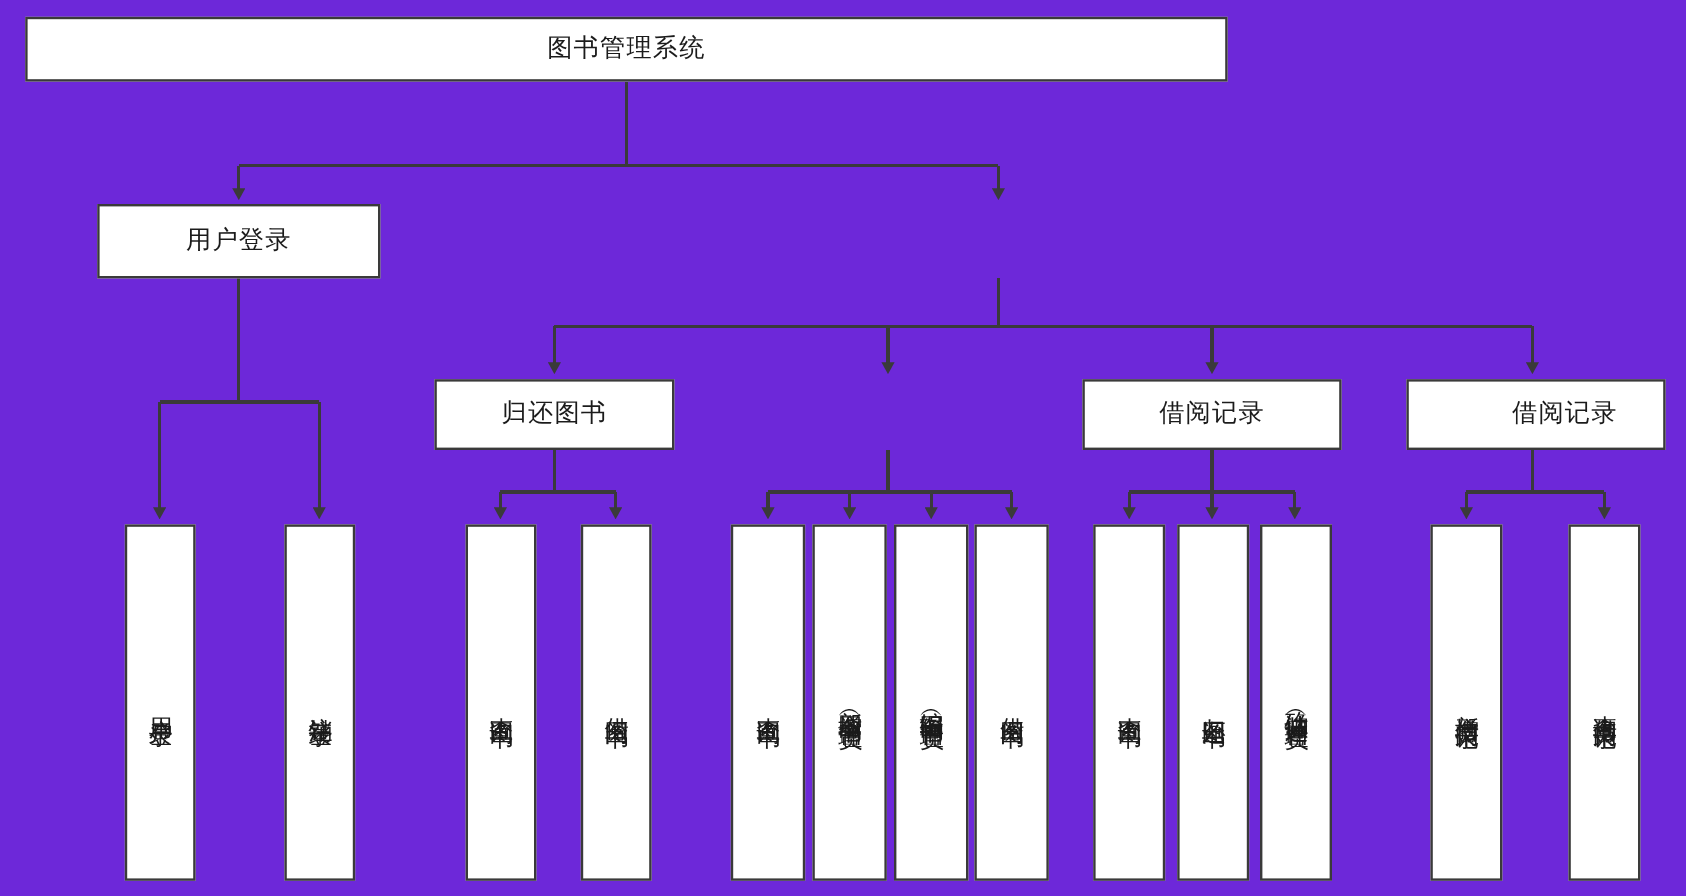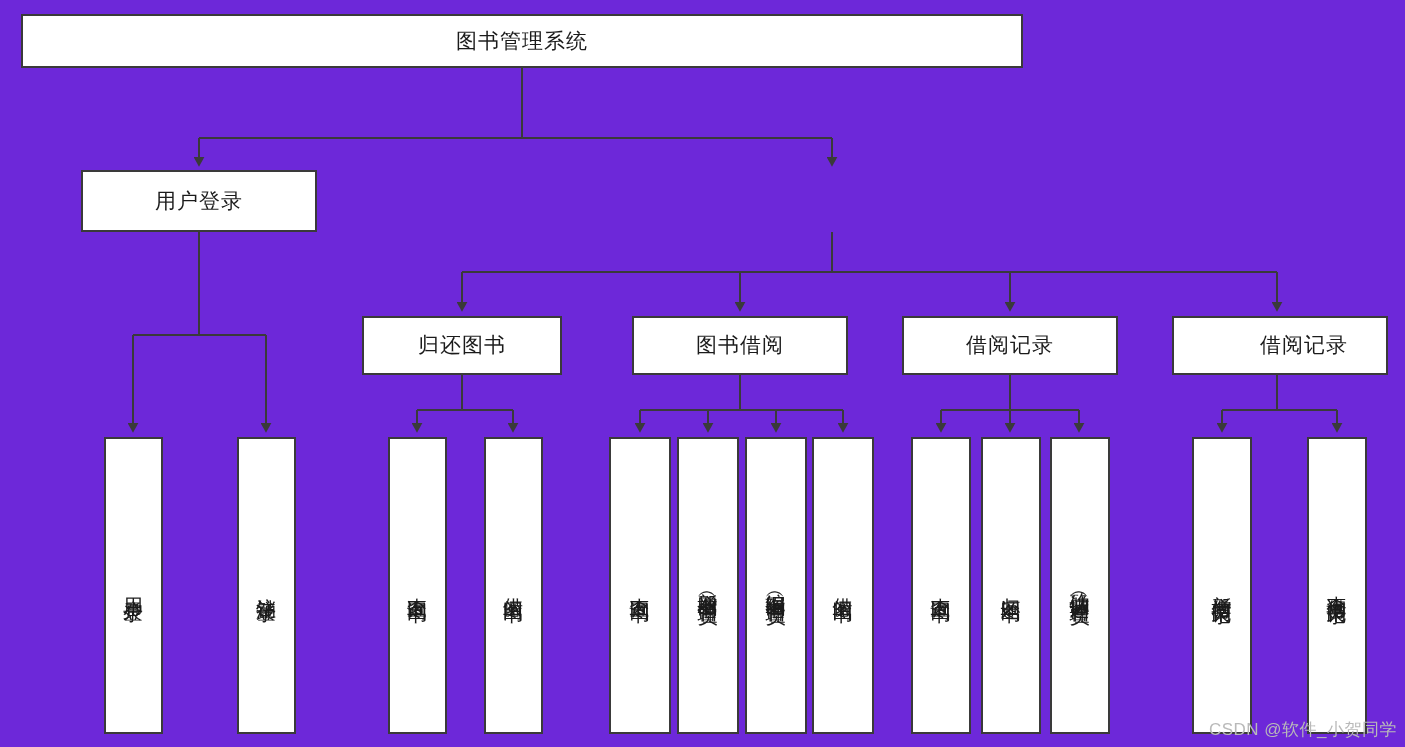--- a/index.html
+++ b/index.html
@@ -130,23 +130,20 @@
     <span class="label">图书管理系统</span>
   </div>
 
   <div class="node horiz" style="left:81px; top:170px; width:236px; height:62px;">
     <span class="label">用户登录</span>
   </div>
 
   <div class="node horiz" style="left:362px; top:316px; width:200px; height:59px;">
     <span class="label">归还图书</span>
   </div>
-  <div class="node horiz" style="left:632px; top:316px; width:216px; height:59px;">
-    <span class="label">图书借阅</span>
-  </div>
   <div class="node horiz" style="left:902px; top:316px; width:216px; height:59px;">
     <span class="label">借阅记录</span>
   </div>
   <div class="node horiz" style="left:1172px; top:316px; width:216px; height:59px;padding-left:48px;">
     <span class="label">借阅记录</span>
   </div>
 
   <div class="node vert" style="left:104px; top:437px; width:59px; height:297px;">
     <span class="label">用户登录</span>
   </div>
@@ -184,15 +181,14 @@
     <span class="label">确认归还（管理员）</span>
   </div>
 
   <div class="node vert" style="left:1192px; top:437px; width:60px; height:297px;">
     <span class="label">新增借阅记录</span>
   </div>
   <div class="node vert" style="left:1307px; top:437px; width:60px; height:297px;">
     <span class="label">查询借阅记录</span>
   </div>
 
-  <div class="watermark">CSDN @软件_小贺同学</div>
 
 </div>
 
 </body></html>

